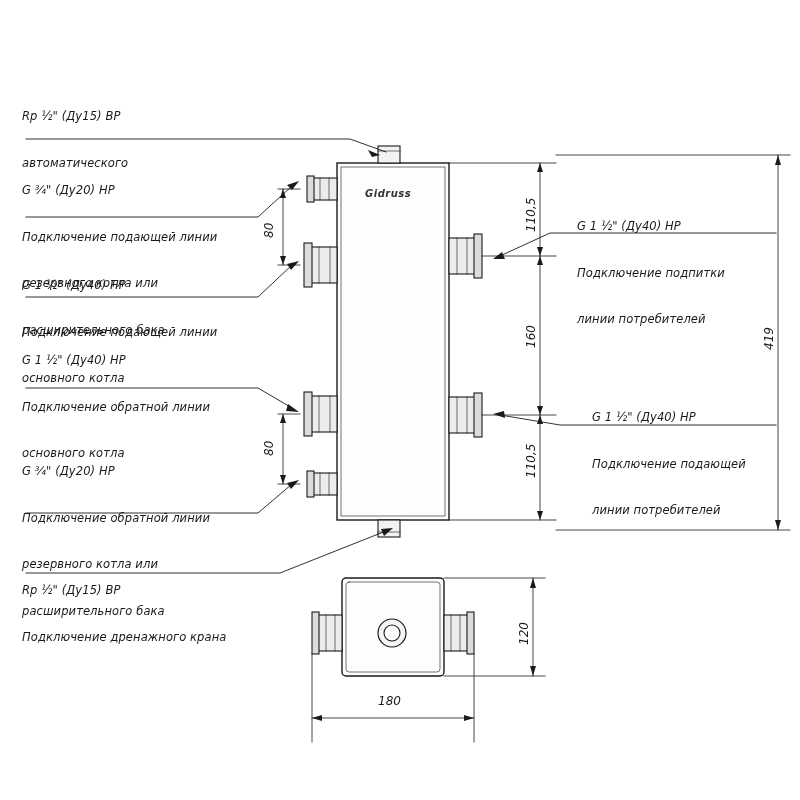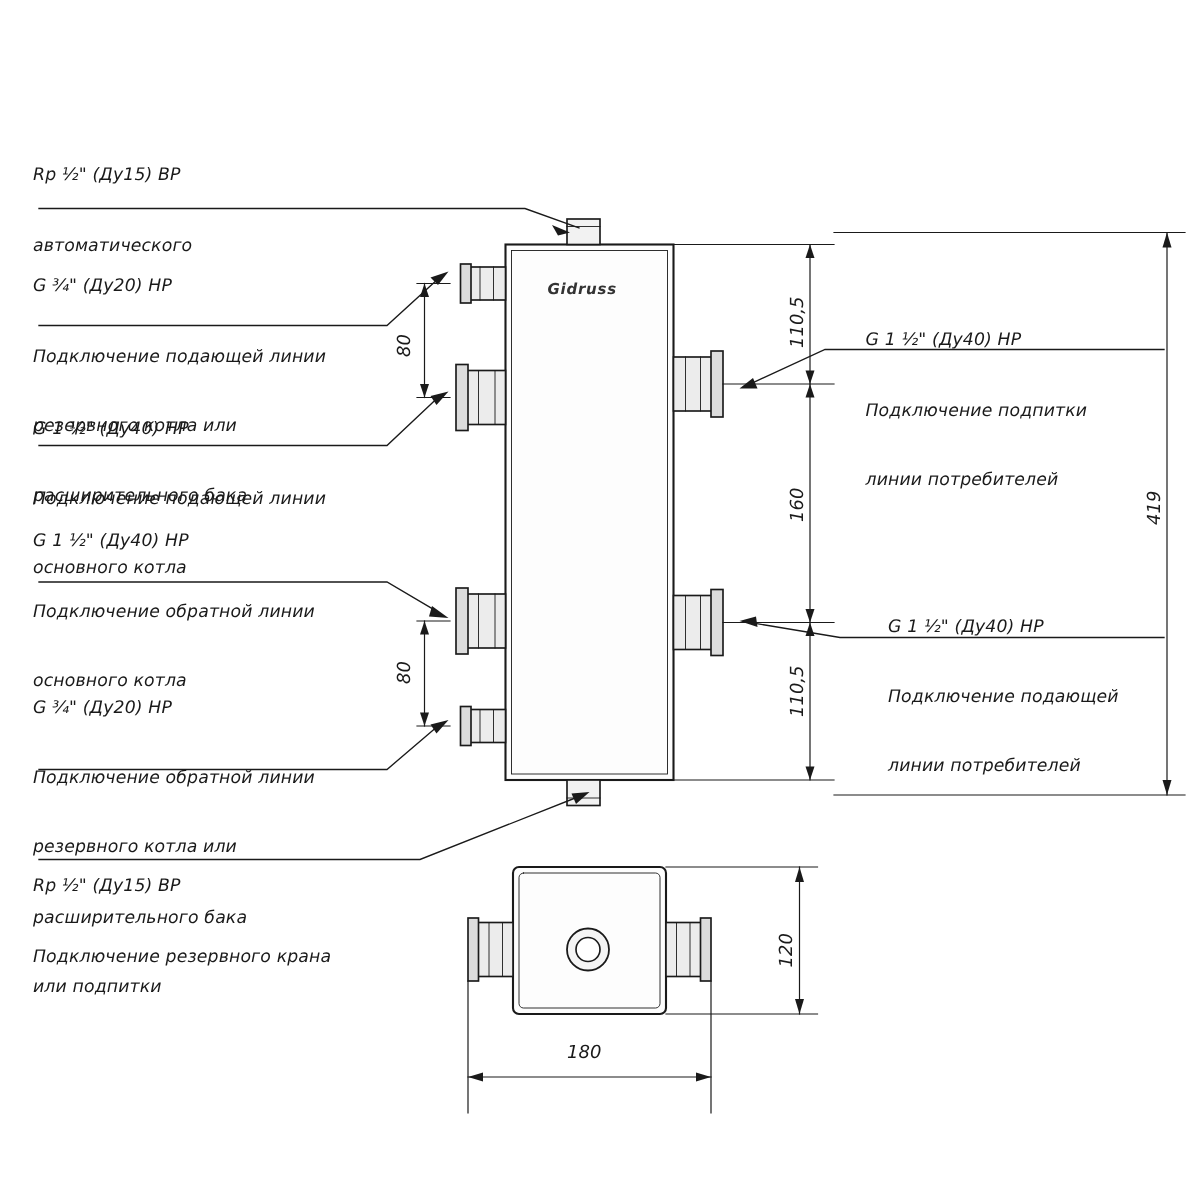--- a/index.html
+++ b/index.html
@@ -238,26 +238,25 @@
     <div>G 1 ½" (Ду40) НР</div>
     <div>Подключение обратной линии</div>
     <div>основного котла</div>
   </div>
 
   <div class="lbl" style="left:22px;top:433px;">
     <div>G ¾" (Ду20) НР</div>
     <div>Подключение обратной линии</div>
     <div>резервного котла или</div>
     <div>расширительного бака</div>
-    <div>или подпитки</div>
   </div>
 
   <div class="lbl" style="left:22px;top:552px;">
     <div>Rp ½" (Ду15) ВР</div>
-    <div>Подключение резервного крана</div>
+    <div>Подключение дренажного крана</div>
   </div>
 
   <div class="lbl" style="left:577px;top:188px;">
     <div>G 1 ½" (Ду40) НР</div>
     <div>Подключение подпитки</div>
     <div>линии потребителей</div>
   </div>
 
   <div class="lbl" style="left:592px;top:379px;">
     <div>G 1 ½" (Ду40) НР</div>

